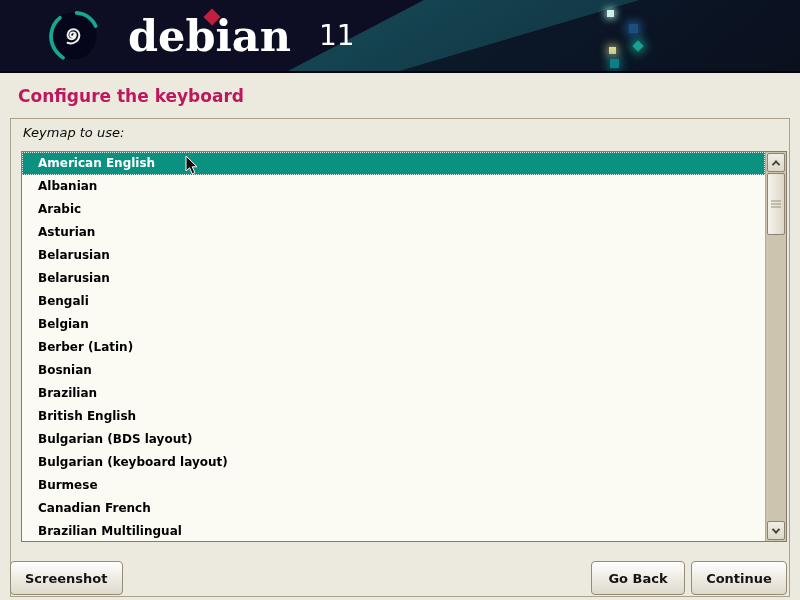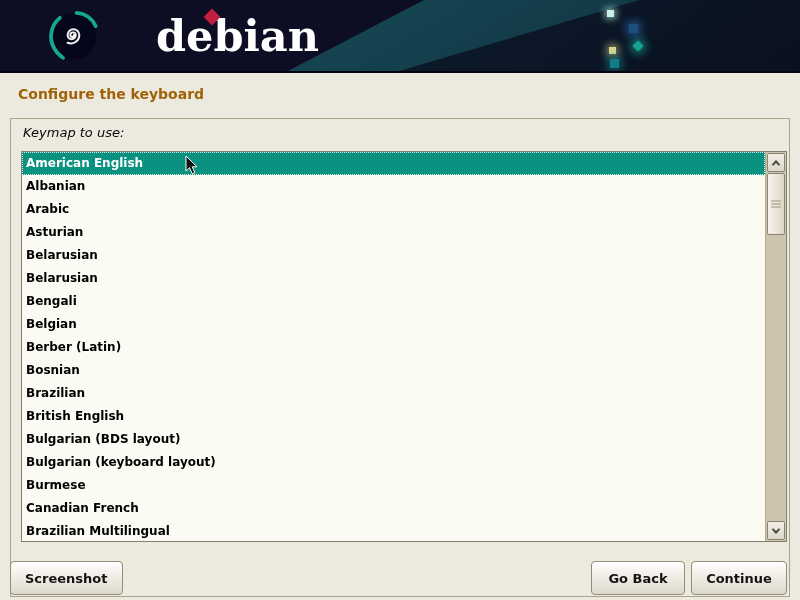--- a/index.html
+++ b/index.html
@@ -20,33 +20,33 @@
   .decor2{position:absolute;inset:0;background:linear-gradient(140deg,#0e2634 0%,#0b1626 70%,#0a101e 100%);
           clip-path:polygon(80% 0,100% 0,100% 100%,50% 100%);}
   .sq{position:absolute;display:block;}
   .sq1{left:607px;top:10px;width:7px;height:7px;background:#cfeee6;box-shadow:0 0 7px 2px rgba(170,235,220,.75);}
   .sq2{left:629px;top:24px;width:9px;height:9px;background:#1c4e7e;box-shadow:0 0 9px 3px rgba(40,110,180,.6);}
   .sq3{left:609px;top:47px;width:7px;height:7px;background:#ded98f;box-shadow:0 0 8px 2px rgba(225,220,145,.7);}
   .sq4{left:634px;top:42px;width:8px;height:8px;background:#18a190;transform:rotate(45deg);box-shadow:0 0 9px 3px rgba(25,165,145,.65);}
   .sq5{left:610px;top:59px;width:9px;height:9px;background:#0f7d86;box-shadow:0 0 9px 3px rgba(20,130,140,.6);}
 
   .logo{position:absolute;left:44px;top:7px;width:58px;height:58px;}
-  .brand{position:absolute;left:128px;top:0;height:73px;display:flex;align-items:baseline;flex-direction:column;}
+  .brand{position:absolute;left:128px;top:0;height:73px;display:flex;align-items:baseline;}
   .brand-name{font-family:"DejaVu Serif", serif;font-weight:bold;color:#fff;font-size:43px;line-height:73px;letter-spacing:0px;}
   .brand-dot{position:absolute;left:206px;top:11px;width:12px;height:12px;background:#c11f3e;transform:rotate(45deg);}
   .brand-version{color:#fff;font-size:28px;margin-left:28px;line-height:73px;transform:translateY(-6px);}
 
   
-  .page-title{position:absolute;left:18px;top:86px;font-size:14px;font-weight:bold;color:#a16207;}
+  .page-title{position:absolute;left:18px;top:86px;font-size:17px;font-weight:bold;color:#be185d;}
   .frame{position:absolute;left:10px;top:118px;width:780px;height:479px;border:1px solid #aca289;}
   .frame-label{position:absolute;left:12px;top:6px;font-size:13px;font-style:italic;color:#0a0a0a;}
 
   .listbox{position:absolute;left:10px;top:32px;width:766px;height:391px;border:1px solid #837d6e;background:#fbfbf4;display:flex;overflow:hidden;}
   .rows{flex:1 1 auto;overflow:hidden;}
-  .row{height:23px;line-height:23px;padding-left:4px;font-size:12px;font-weight:bold;color:#000;white-space:nowrap;}
+  .row{height:23px;line-height:23px;padding-left:16px;font-size:12px;font-weight:bold;color:#000;white-space:nowrap;}
   .row.selected{background:var(--sel);color:#fff;outline:1px dotted rgba(235,248,244,.9);outline-offset:-1px;}
 
   
   .scrollbar{position:relative;flex:0 0 21px;background:#ccc4ae;border-left:1px solid #b3ab95;}
   .sb-btn{position:absolute;left:1px;width:18px;height:19px;background:linear-gradient(to bottom,#f0ede4,#ddd8c8);border:1px solid #8c8372;border-radius:2px;display:flex;align-items:center;justify-content:center;}
   .sb-btn.up{top:1px;}
   .sb-btn.down{bottom:1px;}
   .chev{width:6px;height:6px;border-left:2px solid #4a463d;border-top:2px solid #4a463d;}
   .chev.up{transform:rotate(45deg) translate(1px,1px);}
   .chev.down{transform:rotate(225deg) translate(1px,1px);}

